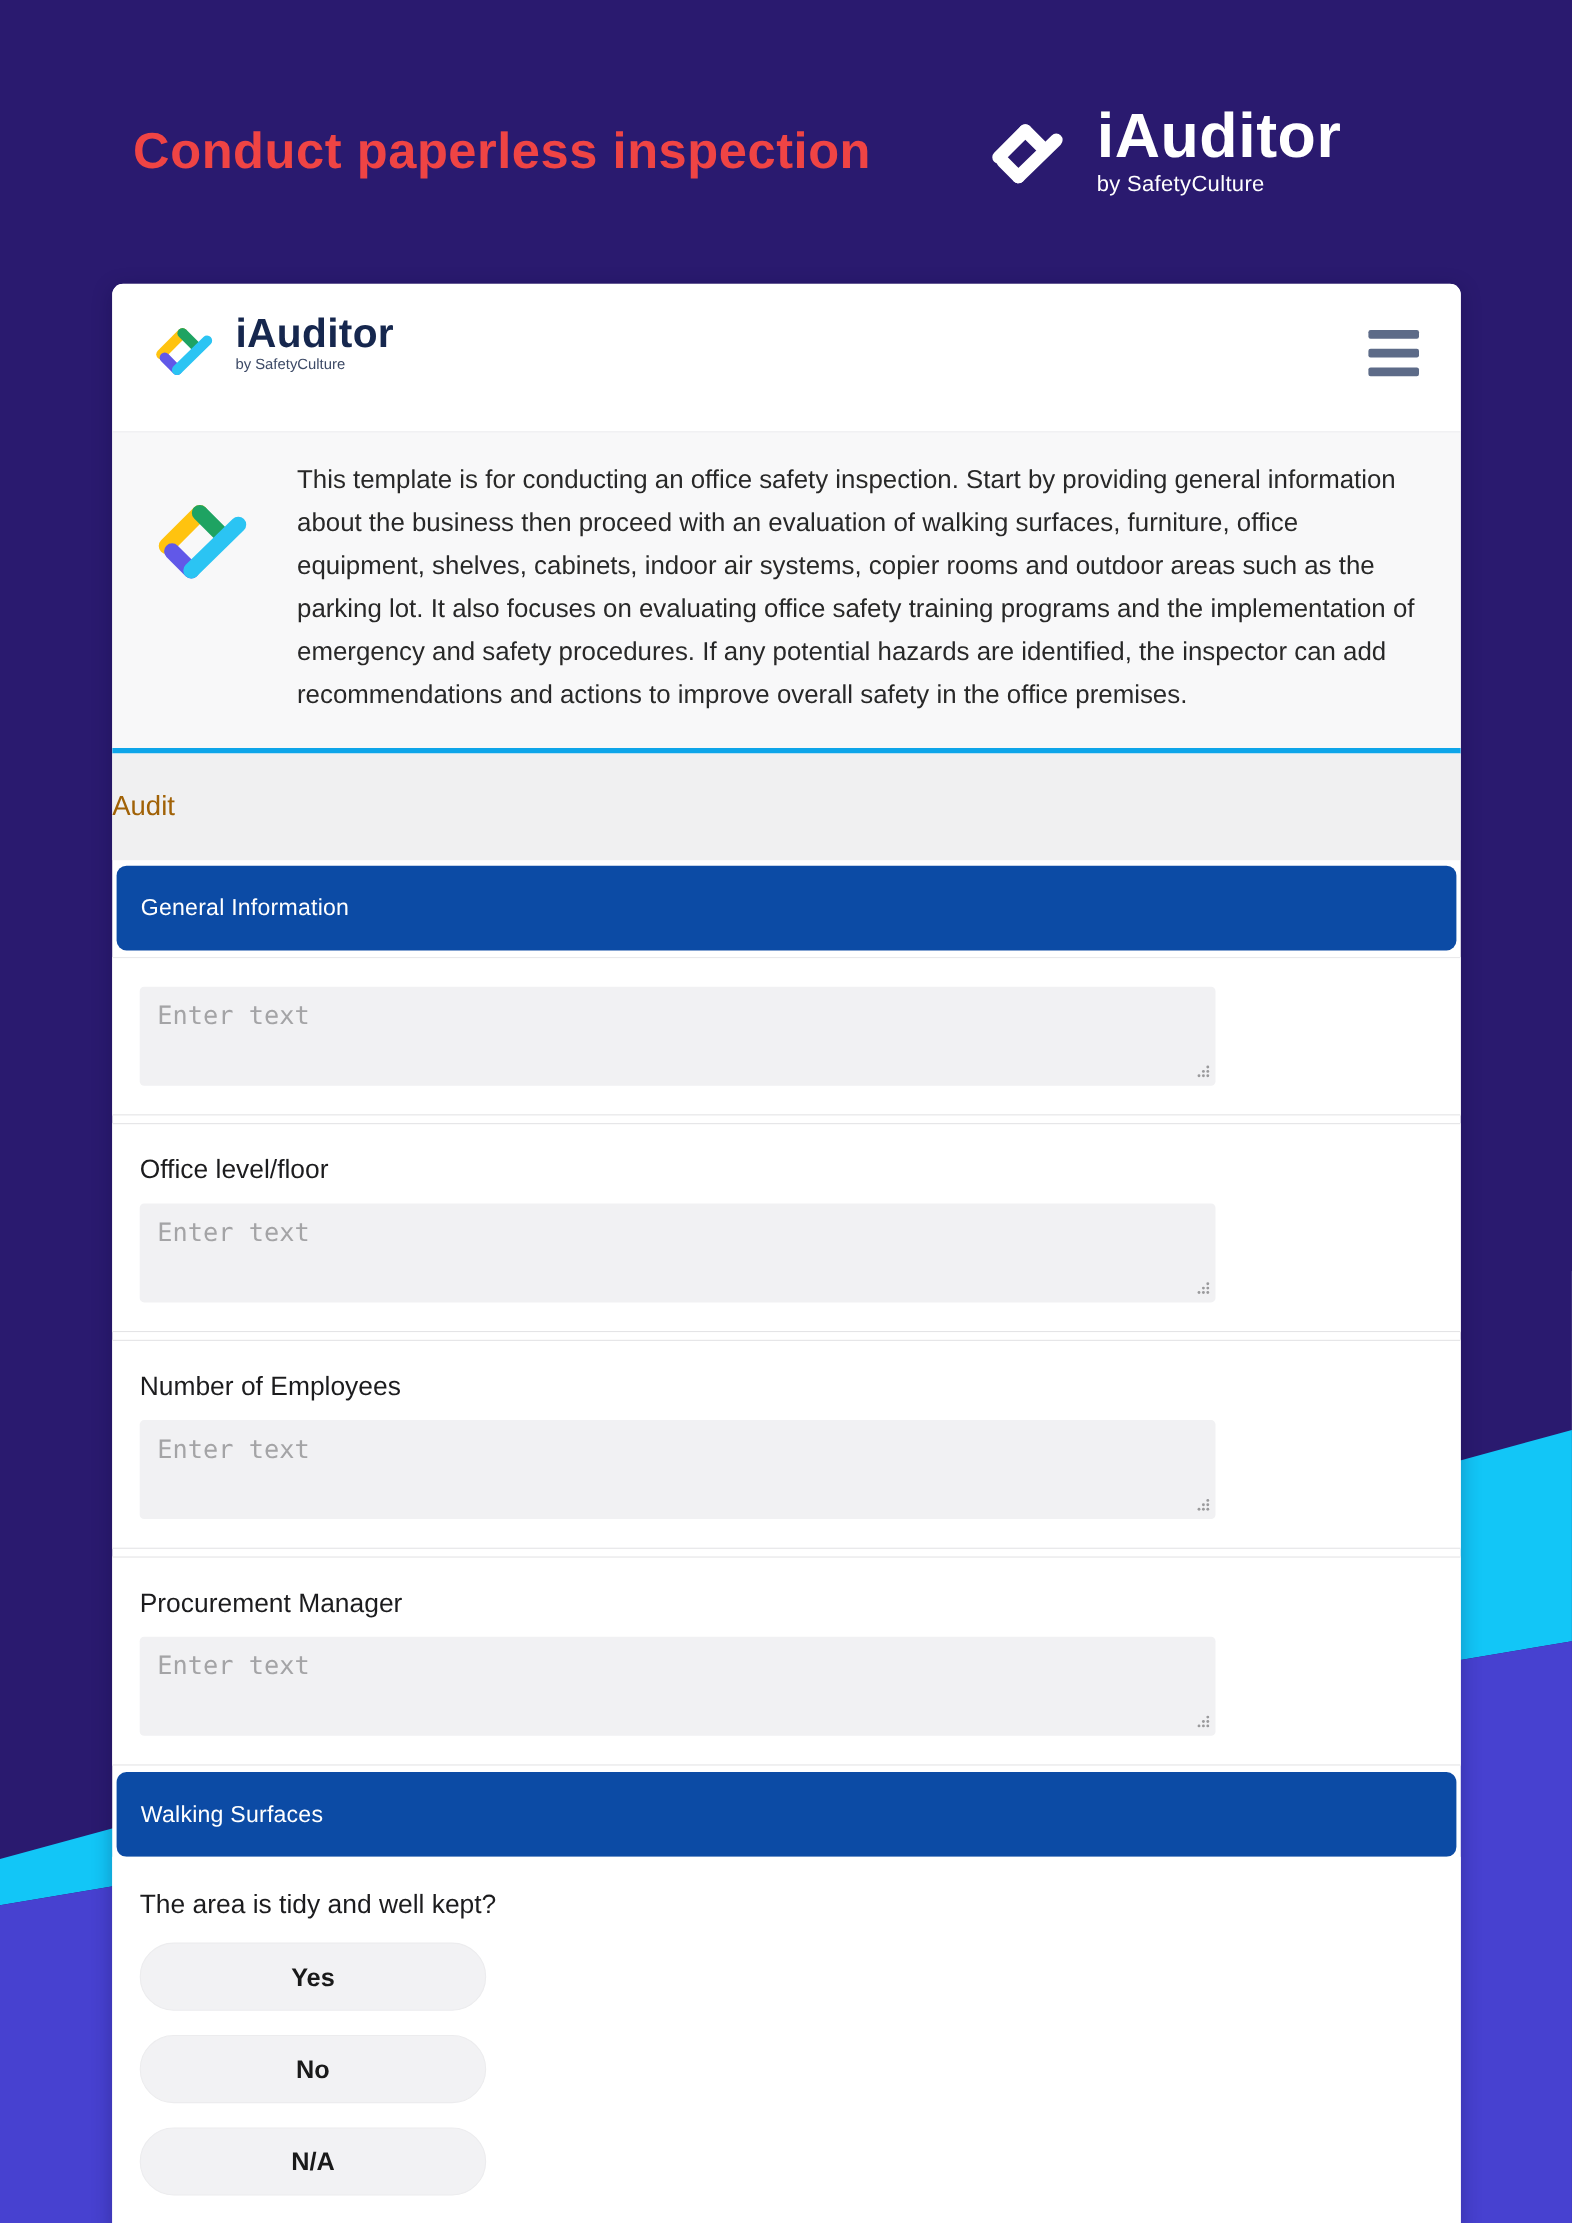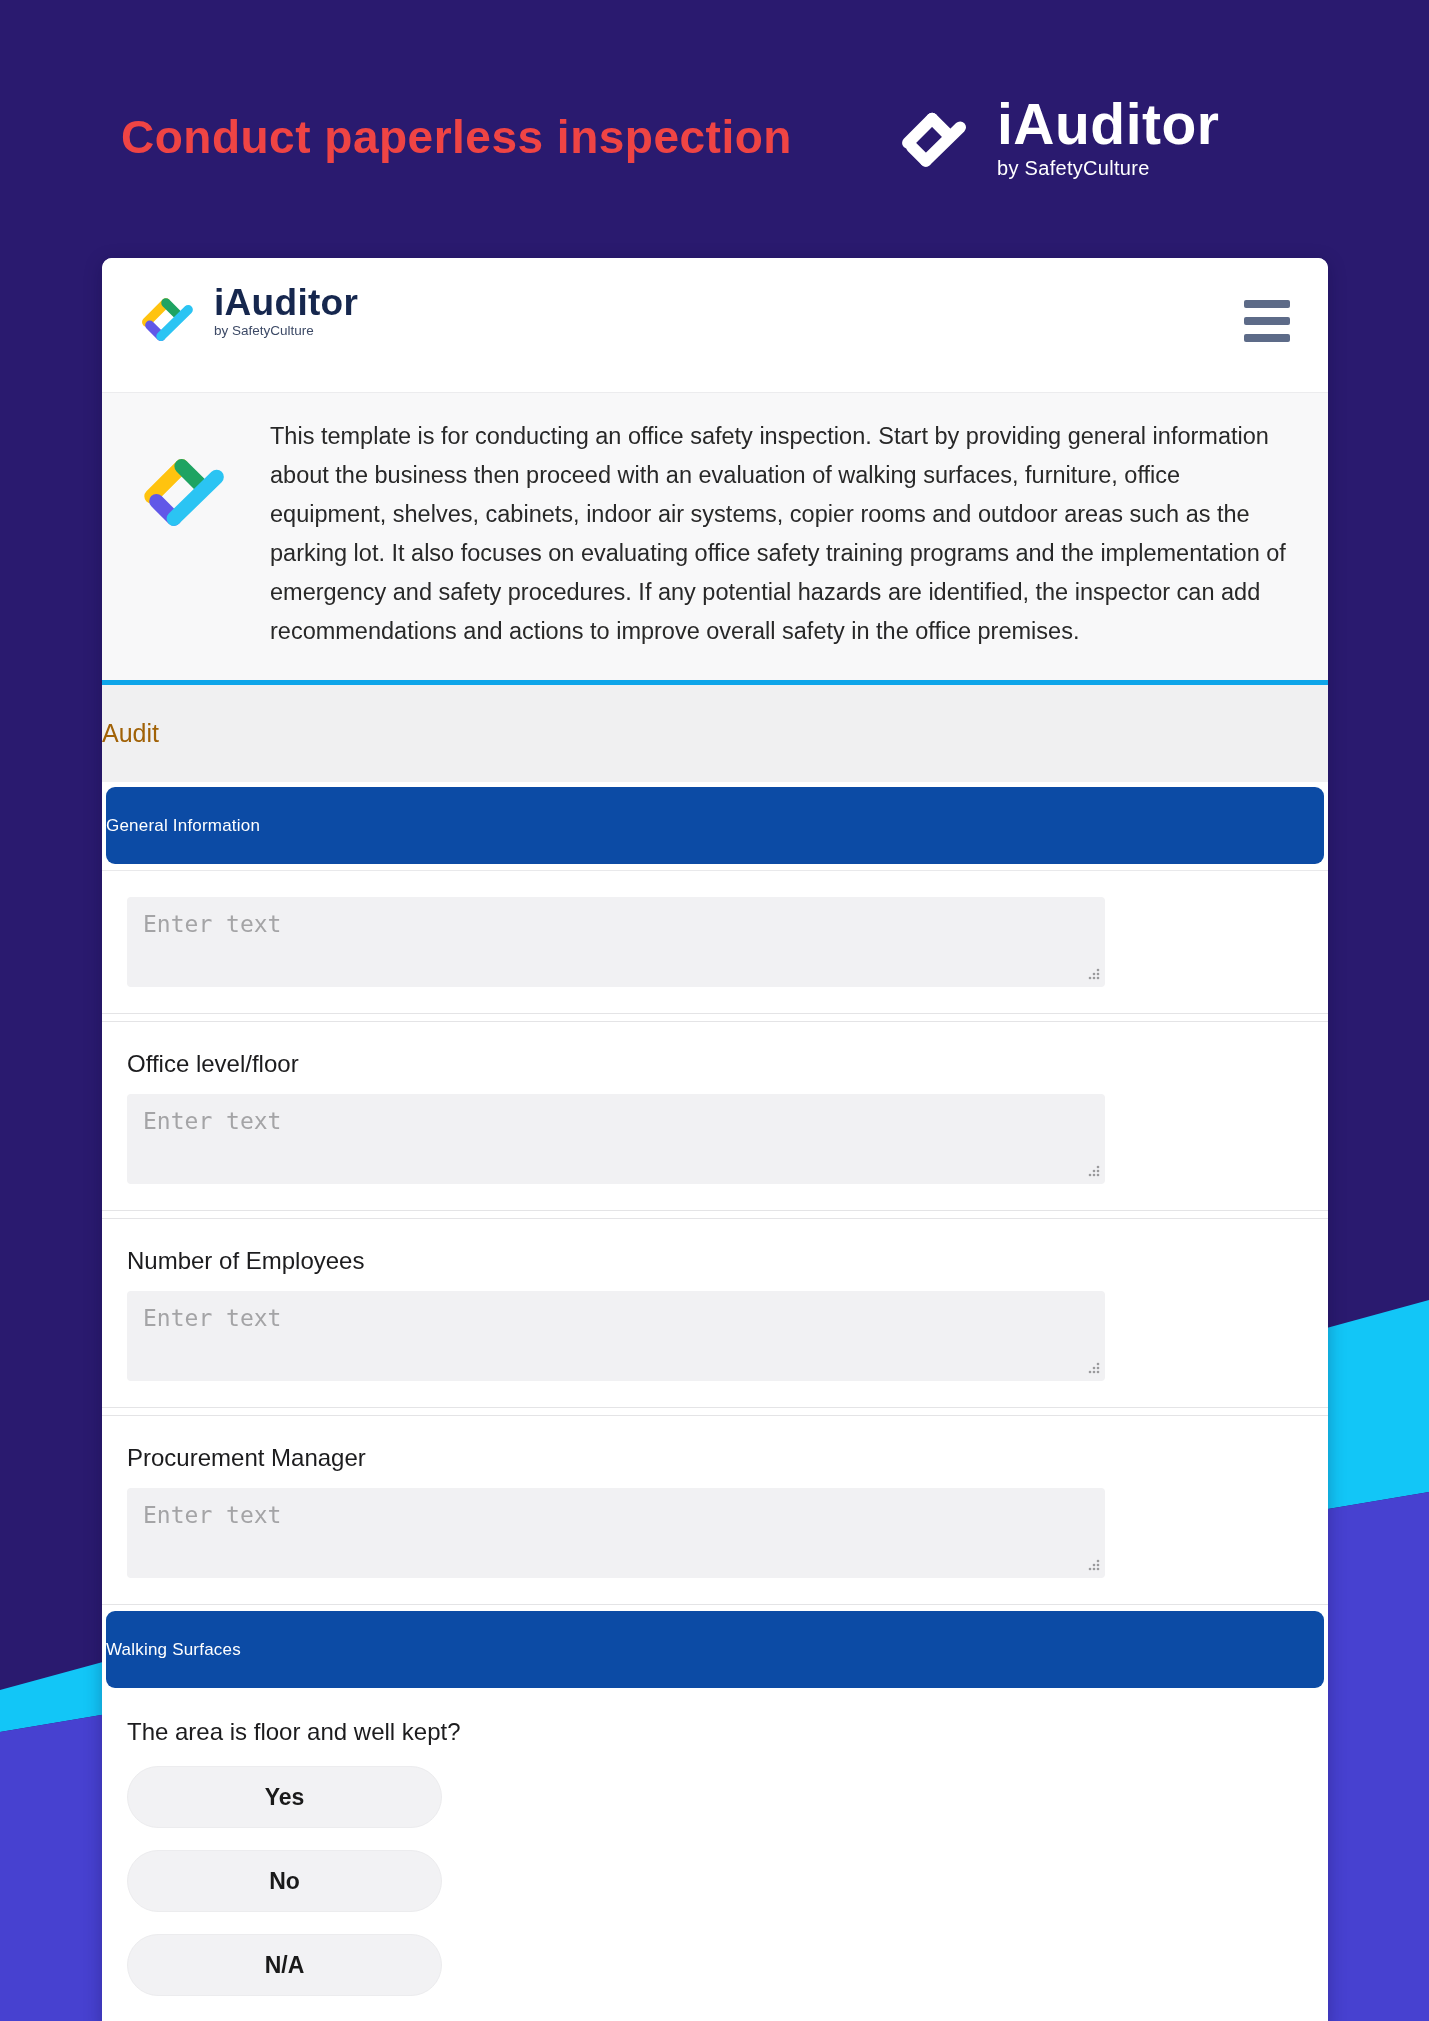--- a/index.html
+++ b/index.html
@@ -53,21 +53,21 @@
     font-size:23.5px; line-height:39px; color:#282828;
   }
 
   .audit-bar {
     height:97px; background:#f0f0f1; display:flex; align-items:center;
     font-size:25px; color:#a16207;
   }
   .section-bar {
     margin:5px 4px 0 4px; height:77px; border-radius:9px;
     background:#0c4ba5; display:flex; align-items:center;
-    color:#ffffff; font-size:17px; letter-spacing:.2px;
+    padding-left:22px; color:#ffffff; font-size:21px; letter-spacing:.2px;
     cursor:pointer;
   }
   .section-bar.walking { margin-top:6px; }
 
   .qblock {
     background:#ffffff; padding:26px 25px 26px 25px;
     border-bottom:1px solid #e4e4e6; position:relative;
   }
   .qblock + .qblock { margin-top:7px; border-top:1px solid #e4e4e6; }
   .qblock.first { margin-top:6px; border-top:1px solid #e9e9eb; }
@@ -214,21 +214,21 @@
           <circle cx="3" cy="11" r="1.3" fill="#9a9a9c"></circle>
       </svg>
     </div>
   </div>
 
   <div class="section-bar walking">
     <span>Walking Surfaces</span>
   </div>
 
   <div class="question-block">
-    <div class="qlabel">The area is floor and well kept?</div>
+    <div class="qlabel">The area is tidy and well kept?</div>
     <div class="answers">
       <button class="pill">Yes</button>
       <button class="pill">No</button>
       <button class="pill">N/A</button>
     </div>
   </div>
 
 </div>
 
 </body></html>

